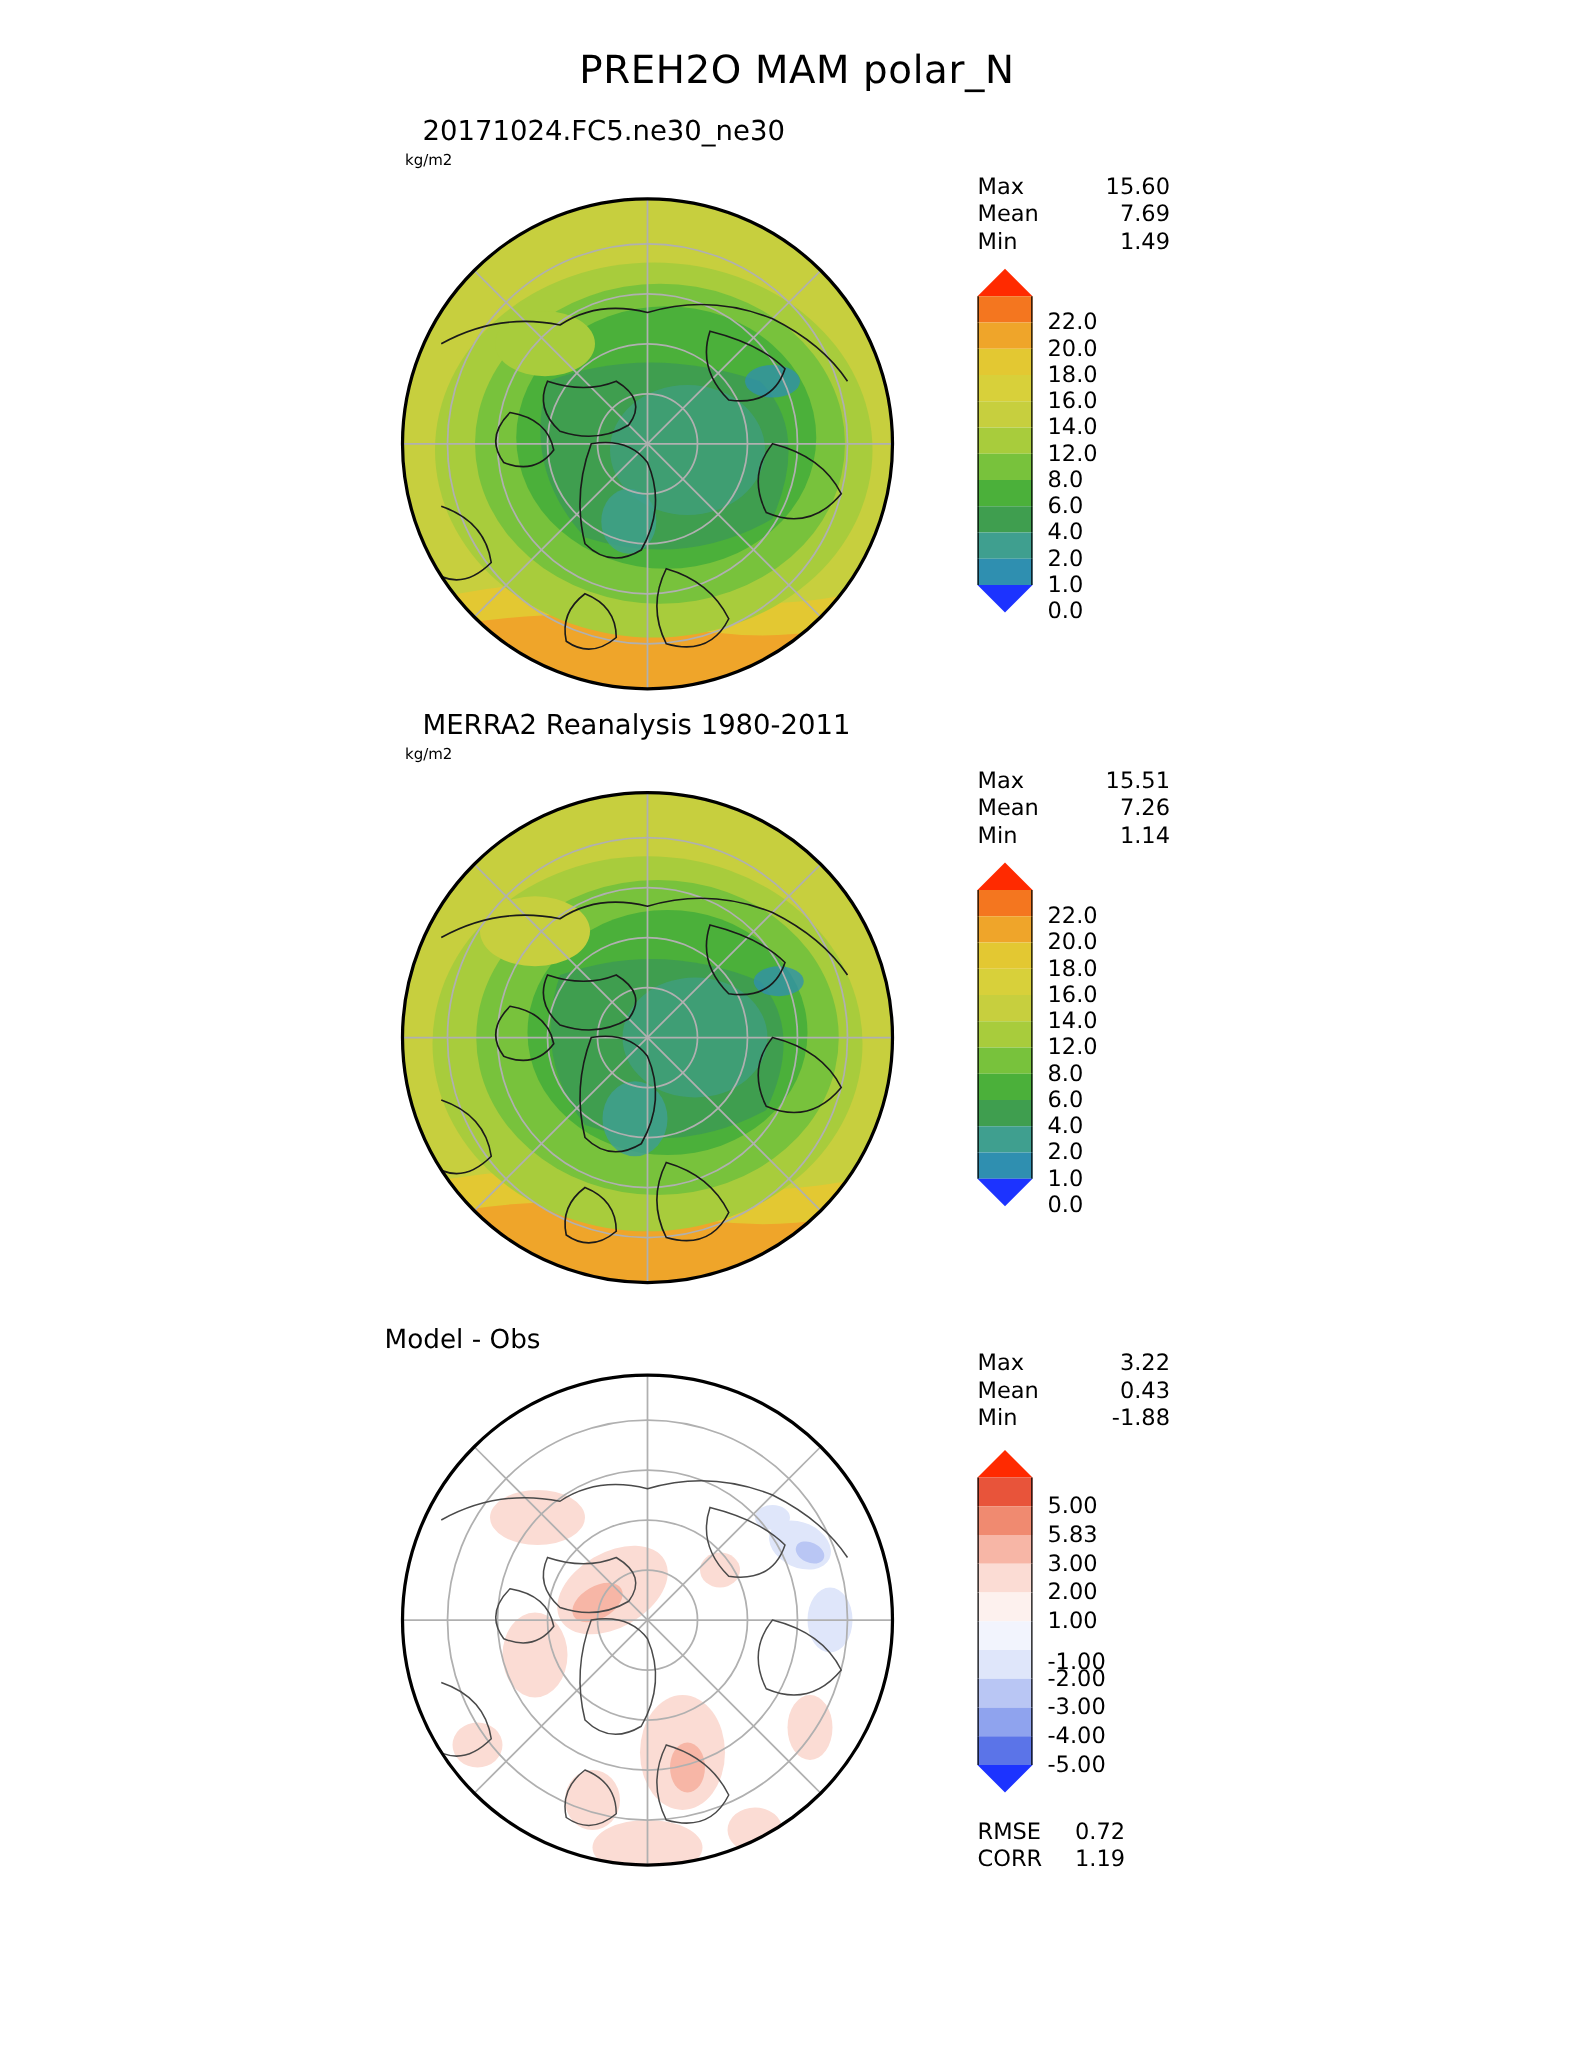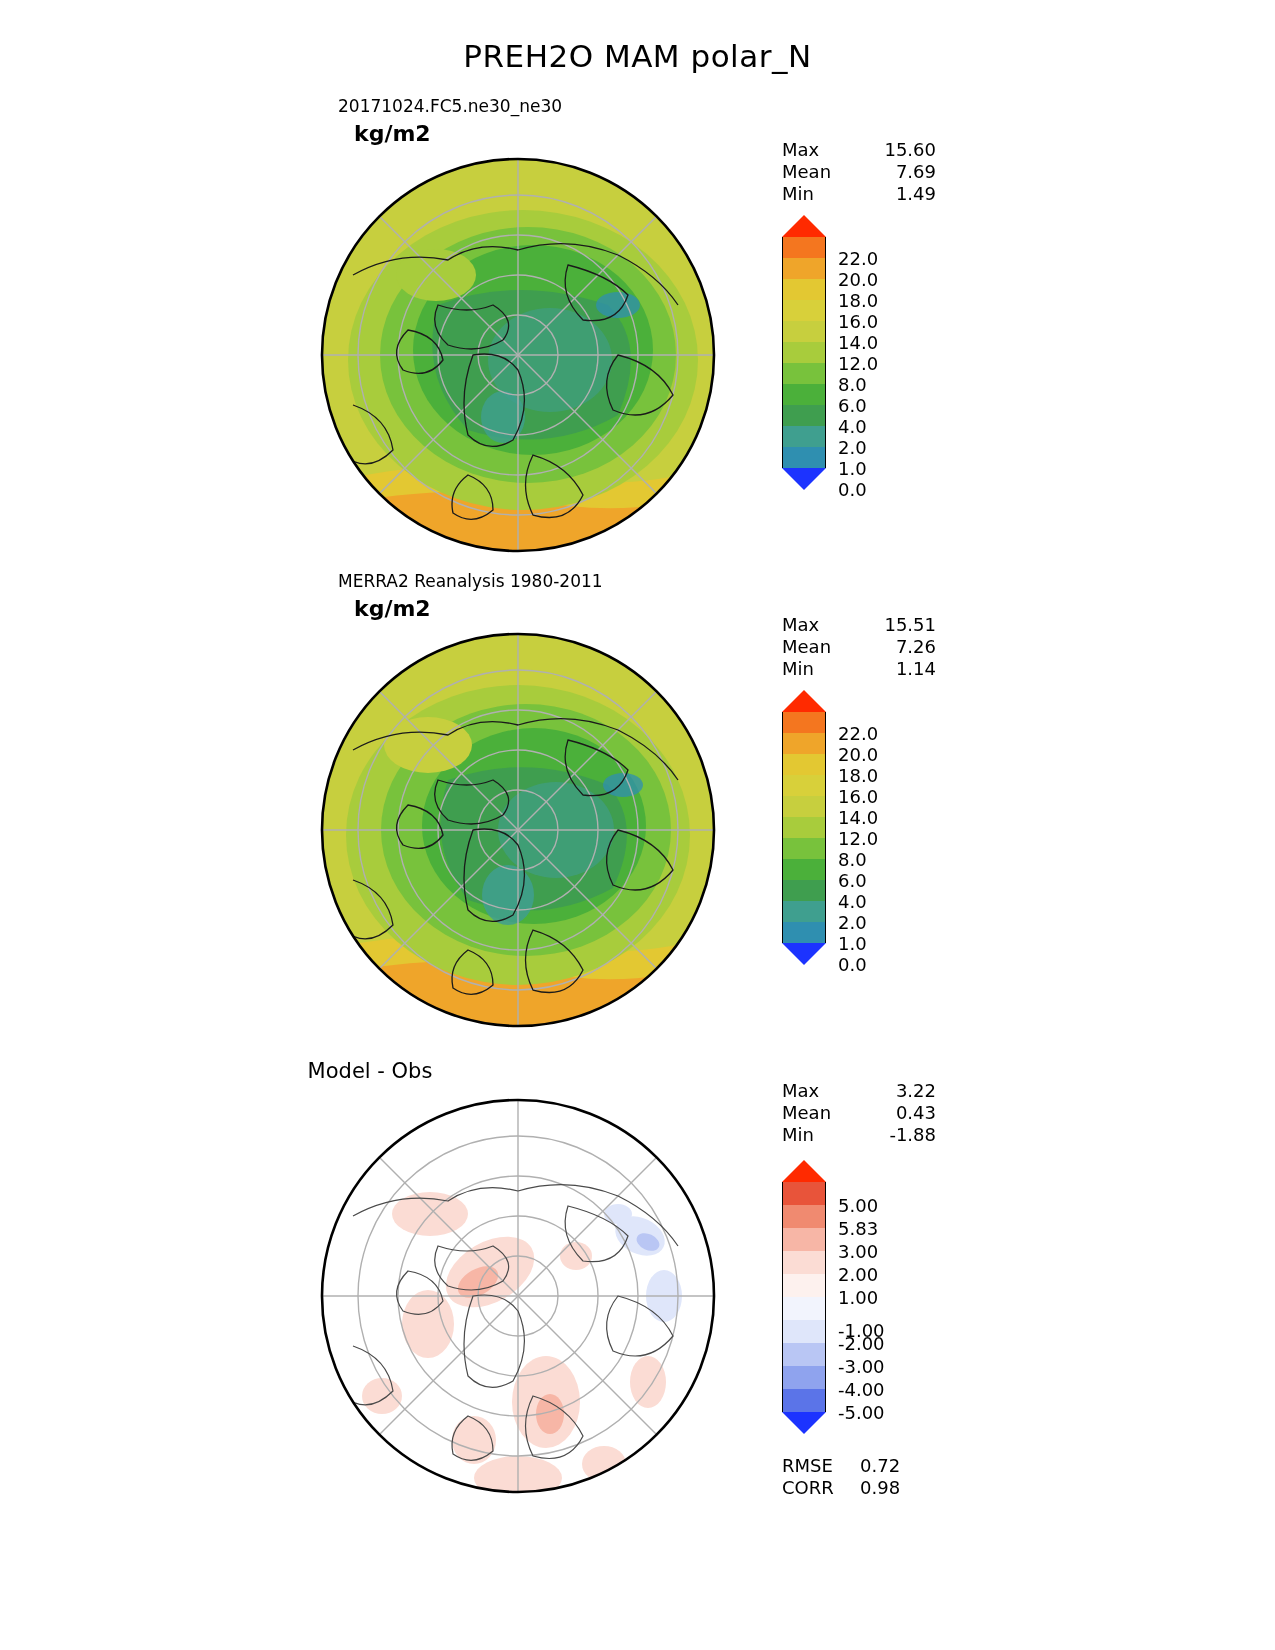--- a/index.html
+++ b/index.html
@@ -30,36 +30,35 @@
     left: 0;
     width: 1275px;
   }
   .panel-1 { top: 95px; }
   .panel-2 { top: 570px; }
   .panel-3 { top: 1050px; }
 
   .panel-head {
     position: absolute;
     left: 338px;
-    font-size: 17px;
+    font-size: 22px;
     line-height: 22px;
     white-space: nowrap;
   }
   .panel-head.centered {
     left: 0;
     width: 740px;
     text-align: center;
     font-size: 21px;
   }
   .panel-units {
     position: absolute;
-    left: 354px;
+    left: 324px;
     top: 26px;
-    font-size: 22px;
-    font-weight: bold;
+    font-size: 12px;
   }
 
   
   .stats {
     position: absolute;
     left: 782px;
     font-size: 18px;
     line-height: 22px;
   }
   .stats .row { position: relative; height: 22px; }
@@ -440,16 +439,16 @@
     </div>
   </div>
 
   <div class="footer-stats" style="top:405px;">
     <div class="row">
       <span class="lab">RMSE</span>
       <span class="val">0.72</span>
     </div>
     <div class="row">
       <span class="lab">CORR</span>
-      <span class="val">0.98</span>
+      <span class="val">1.19</span>
     </div>
   </div>
 </div>
 
 </body></html>

